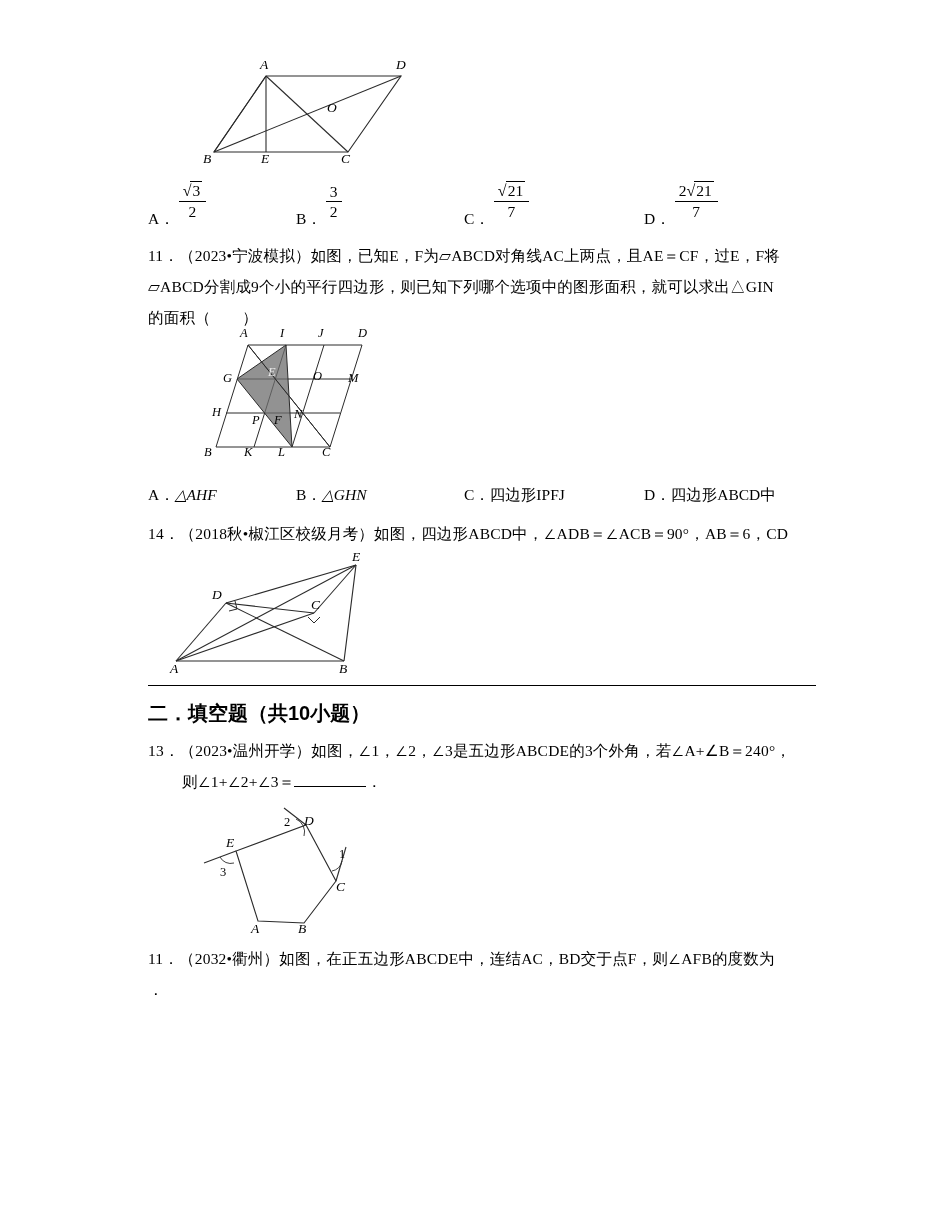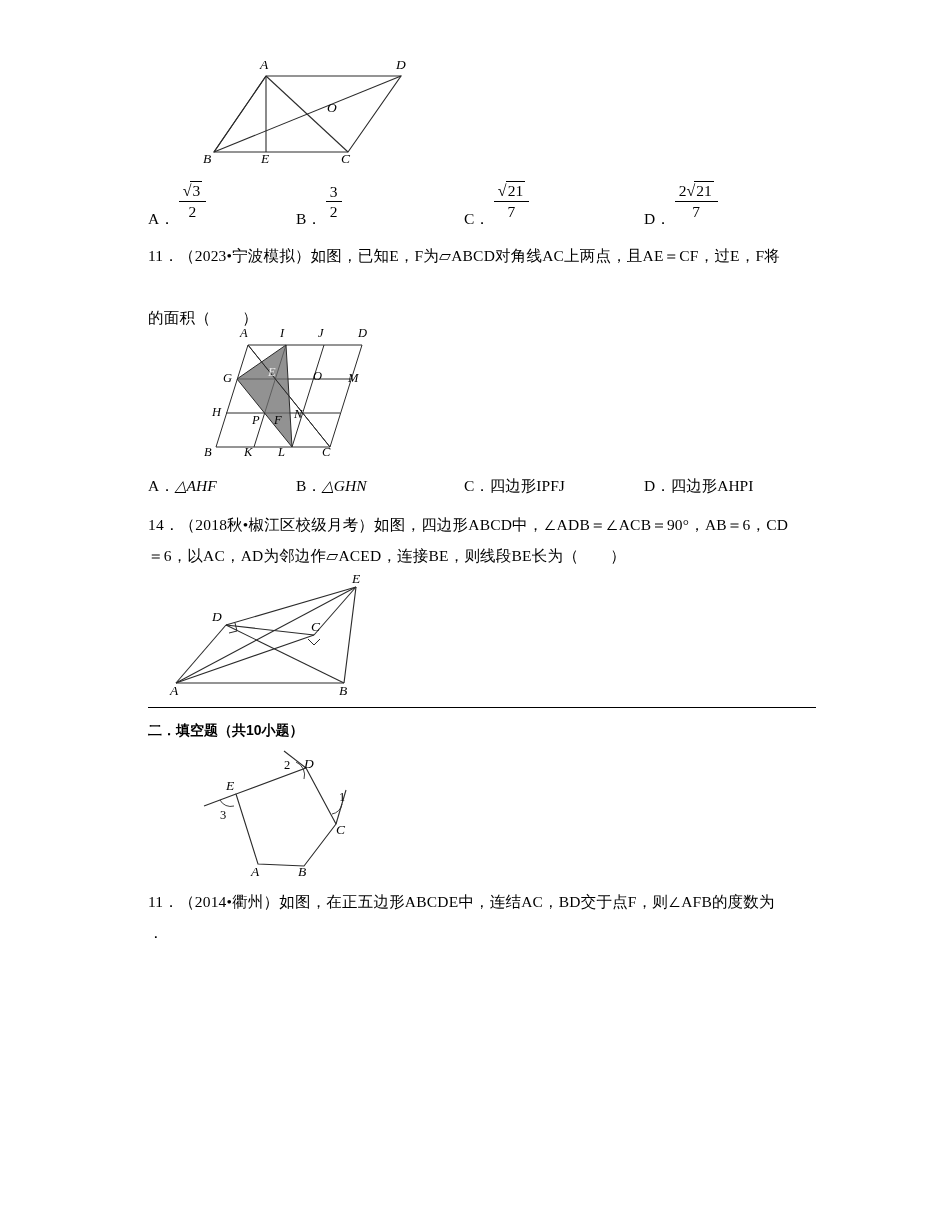--- a/index.html
+++ b/index.html
@@ -65,21 +65,21 @@
   .lbl{
     position:absolute;
     font-style:italic;
     font-family:"Liberation Serif", serif;
     font-size:13.5px;
   }
   .lbl.small{ font-size:12.5px; }
   
   .sec{
     font-weight:bold;
-    font-size:14px;
+    font-size:20px;
     margin-top:14px;
     margin-bottom:2px;
     font-family:"Liberation Sans", sans-serif;
   }
   .seprule{
     border-top:1px solid #000;
     margin-top:12px;
     margin-bottom:2px;
     width:100%;
   }
@@ -149,21 +149,21 @@
       <span class="optlab">D．</span>
       <span class="frac">
         <span class="num"><span>2</span><span class="sqrt"><span class="rad">√</span><span class="body">21</span></span></span>
         <span class="den">7</span>
       </span>
     </div>
   </div>
 
   <div class="qtext q" style="">
     <span>11．</span><span>（2023•宁波模拟）如图，已知E，F为▱ABCD对角线AC上两点，且AE＝CF，过E，F将</span><br>
-    <br>
+    <span>▱ABCD分割成9个小的平行四边形，则已知下列哪个选项中的图形面积，就可以求出△GIN</span><br>
     <span>的面积（　　）</span>
   </div>
 
   <div class="fig" style="margin-left:42px;margin-top:2px;">
     <svg width="230" height="128" viewBox="0 0 230 128">
       <g stroke="#2b2b2b" stroke-width="1" fill="none">
 
         <path d="M58 10 L172 10 L140 112 L26 112 Z"></path>
 
         <path d="M47 44 L161 44"></path>
@@ -191,30 +191,29 @@
     <span class="lbl small" style="left:22px;top:70px;">H</span>
     <span class="lbl small" style="left:62px;top:78px;">P</span>
     <span class="lbl small" style="left:84px;top:78px;">F</span>
     <span class="lbl small" style="left:104px;top:72px;">N</span>
     <span class="lbl small" style="left:14px;top:110px;">B</span>
     <span class="lbl small" style="left:54px;top:110px;">K</span>
     <span class="lbl small" style="left:88px;top:110px;">L</span>
     <span class="lbl small" style="left:132px;top:110px;">C</span>
   </div>
 
-  <div class="opts4" style="margin-top:13px;align-items:center;">
+  <div class="opts4" style="margin-top:22px;align-items:center;">
     <div class="w1"><span>A．</span><span class="it">△AHF</span></div>
     <div class="w2"><span>B．</span><span class="it">△GHN</span></div>
     <div class="w3"><span>C．</span><span>四边形IPFJ</span></div>
-    <div><span>D．</span><span>四边形AHPI</span></div>
+    <div><span>D．</span><span>四边形ABCD中</span></div>
   </div>
 
   <div class="qtext q" style="margin-top:12px;">
     <span>14．</span><span>（2018秋•椒江区校级月考）如图，四边形ABCD中，∠ADB＝∠ACB＝90°，AB＝6，CD</span><br>
-    <span>＝6，以AC，AD为邻边作▱ACED，连接BE，则线段BE长为（　　）</span>
   </div>
 
   <div class="fig" style="margin-left:18px;margin-top:4px;">
     <svg width="300" height="120" viewBox="0 0 300 120">
       <g stroke="#2b2b2b" stroke-width="1.1" fill="none">
 
         <path d="M10 108 L178 108"></path>
         <path d="M10 108 L60 50"></path>
         <path d="M60 50 L190 12"></path>
         <path d="M190 12 L178 108"></path>
@@ -234,20 +233,24 @@
     <span class="lbl" style="left:46px;top:34px;">D</span>
     <span class="lbl" style="left:145px;top:44px;">C</span>
     <span class="lbl" style="left:4px;top:108px;">A</span>
     <span class="lbl" style="left:173px;top:108px;">B</span>
   </div>
 
 
   <div class="seprule"></div>
   <div class="sec">二．填空题（共10小题）</div>
 
+  <div class="qtext q" style="margin-top:8px;">
+    <span>13．</span><span>（2023•温州开学）如图，∠1，∠2，∠3是五边形ABCDE的3个外角，若∠A+∠B＝240°，</span><br>
+    <span style="padding-left:34px;">则∠1+∠2+∠3＝</span><span class="blank"></span><span>．</span>
+  </div>
 
   <div class="fig" style="margin-left:48px;margin-top:6px;">
     <svg width="260" height="128" viewBox="0 0 260 128">
       <g stroke="#2b2b2b" stroke-width="1.1" fill="none">
 
         <path d="M62 118 L108 120 L140 78 L110 22 L40 48 Z"></path>
 
         <path d="M110 22 L88 5"></path>
 
         <path d="M140 78 L150 44"></path>
@@ -265,18 +268,18 @@
     <span class="lbl" style="left:108px;top:10px;">D</span>
     <span class="lbl small" style="left:143px;top:44px;font-style:normal;">1</span>
     <span class="lbl" style="left:30px;top:32px;">E</span>
     <span class="lbl small" style="left:24px;top:62px;font-style:normal;">3</span>
     <span class="lbl" style="left:140px;top:76px;">C</span>
     <span class="lbl" style="left:55px;top:118px;">A</span>
     <span class="lbl" style="left:102px;top:118px;">B</span>
   </div>
 
   <div class="qtext q" style="margin-top:12px;">
-    <span>11．</span><span>（2014•衢州）如图，在正五边形ABCDE中，连结AC，BD交于点F，则∠AFB的度数为</span><br>
+    <span>11．</span><span>（2032•衢州）如图，在正五边形ABCDE中，连结AC，BD交于点F，则∠AFB的度数为</span><br>
     <span>．</span>
   </div>
 
 </div>
 </div>
 
 </body></html>

